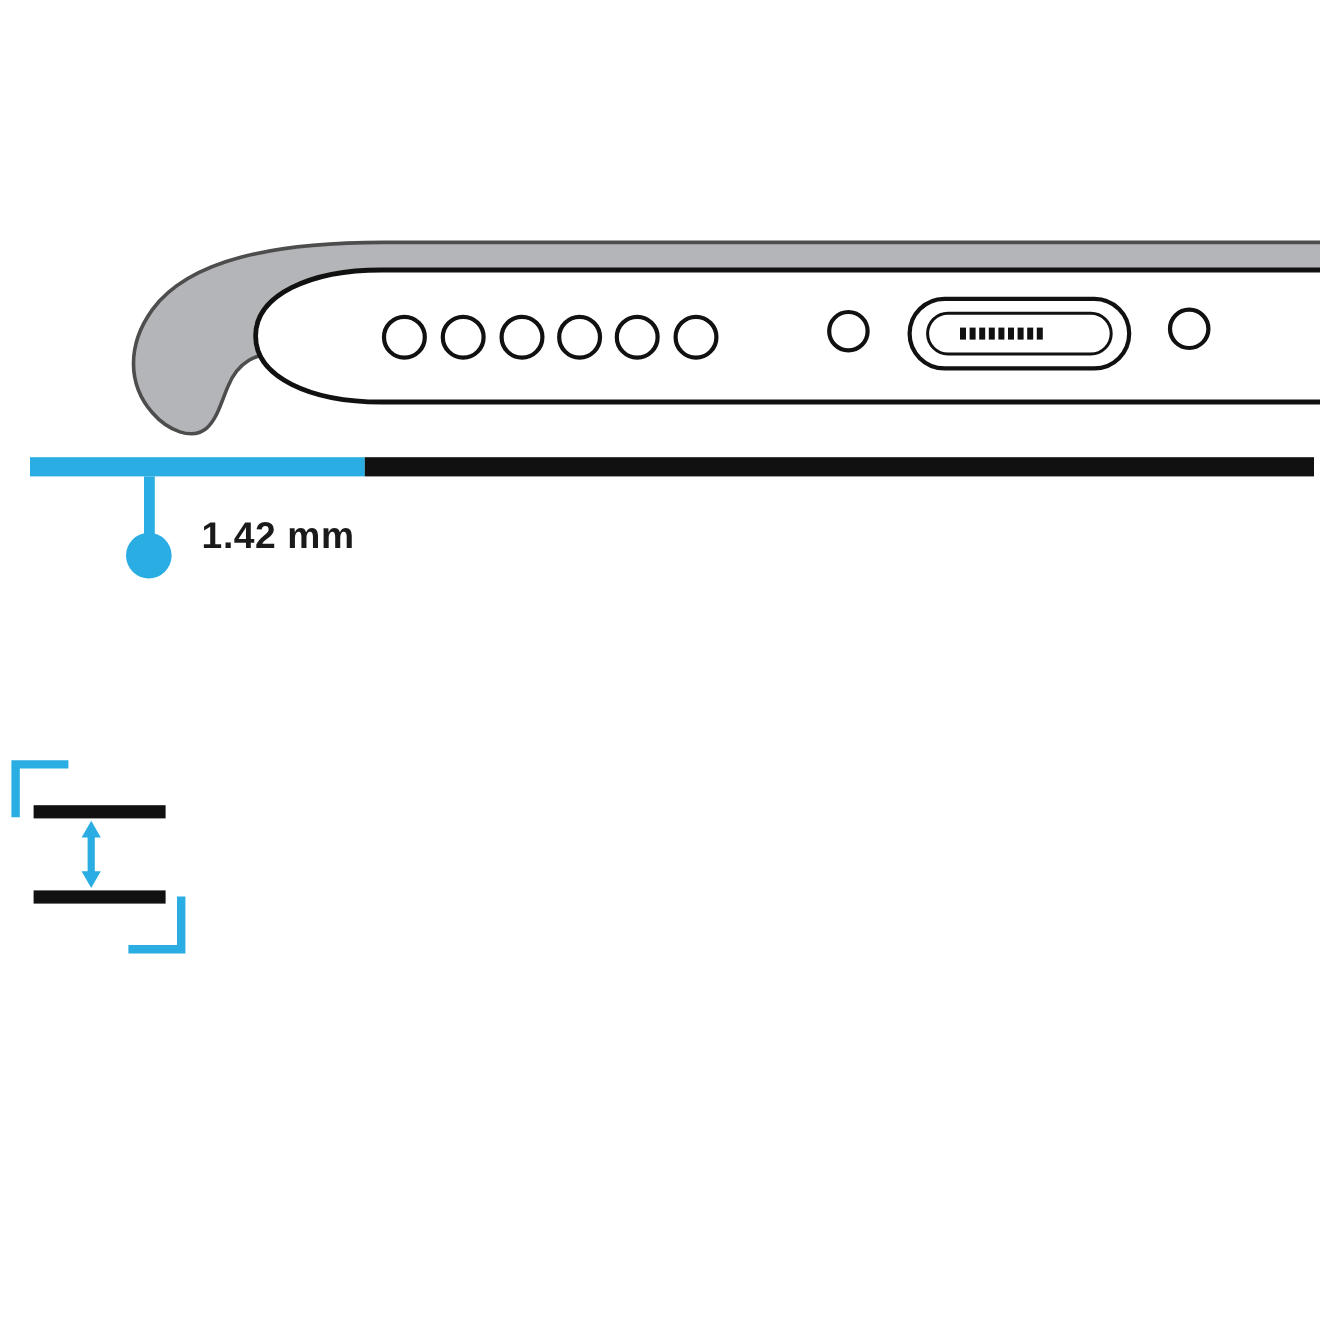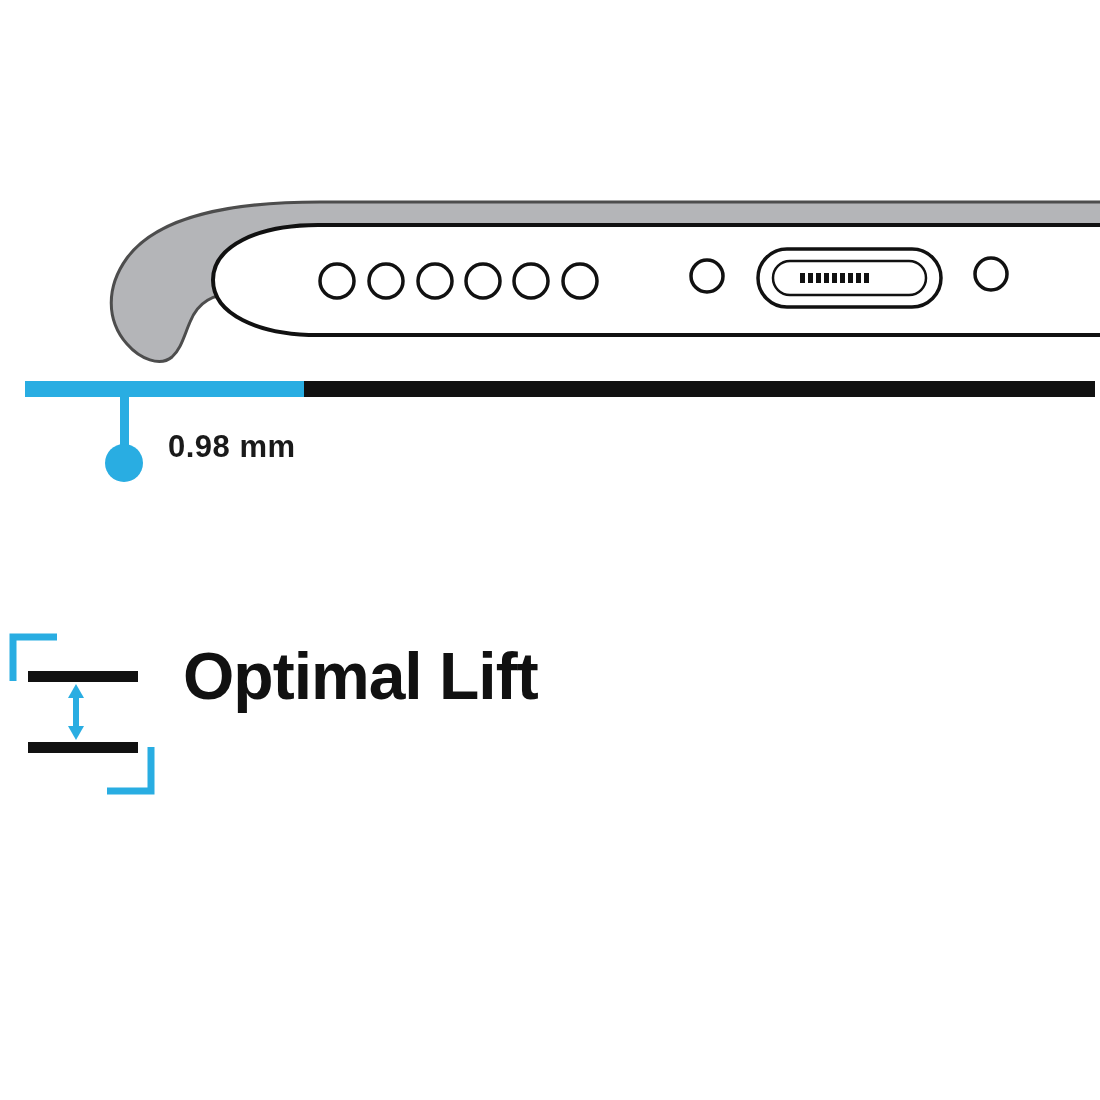--- a/index.html
+++ b/index.html
@@ -110,16 +110,15 @@
       <polyline class="bracket" points="57,637 13,637 13,681"></polyline>
       <polyline class="bracket" points="151,747 151,791 107,791"></polyline>
       <rect class="lift-line" x="28" y="671" width="110" height="11"></rect>
       <rect class="lift-line" x="28" y="742" width="110" height="11"></rect>
       <line class="arrow-line" x1="76" y1="695" x2="76" y2="729"></line>
       <polygon class="arrow-head" points="76,684 68,698 84,698"></polygon>
       <polygon class="arrow-head" points="76,740 68,726 84,726"></polygon>
     </g>
   </svg>
 
-  <div class="measure-label">0.98 mm</div>
-  <div class="feature-title">Optimal Lift</div>
+  <div class="measure-label">1.42 mm</div>
 
 </div>
 
 </body></html>

